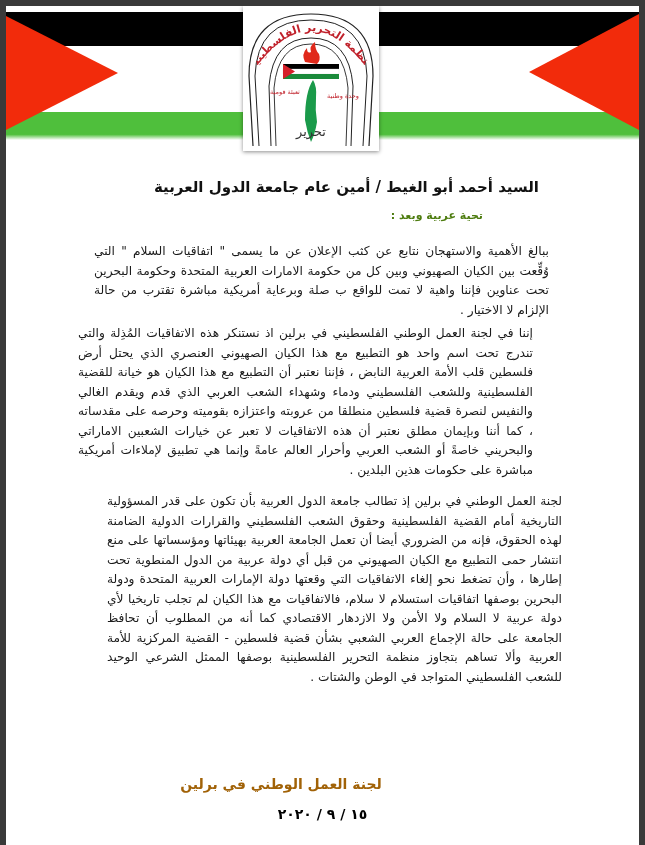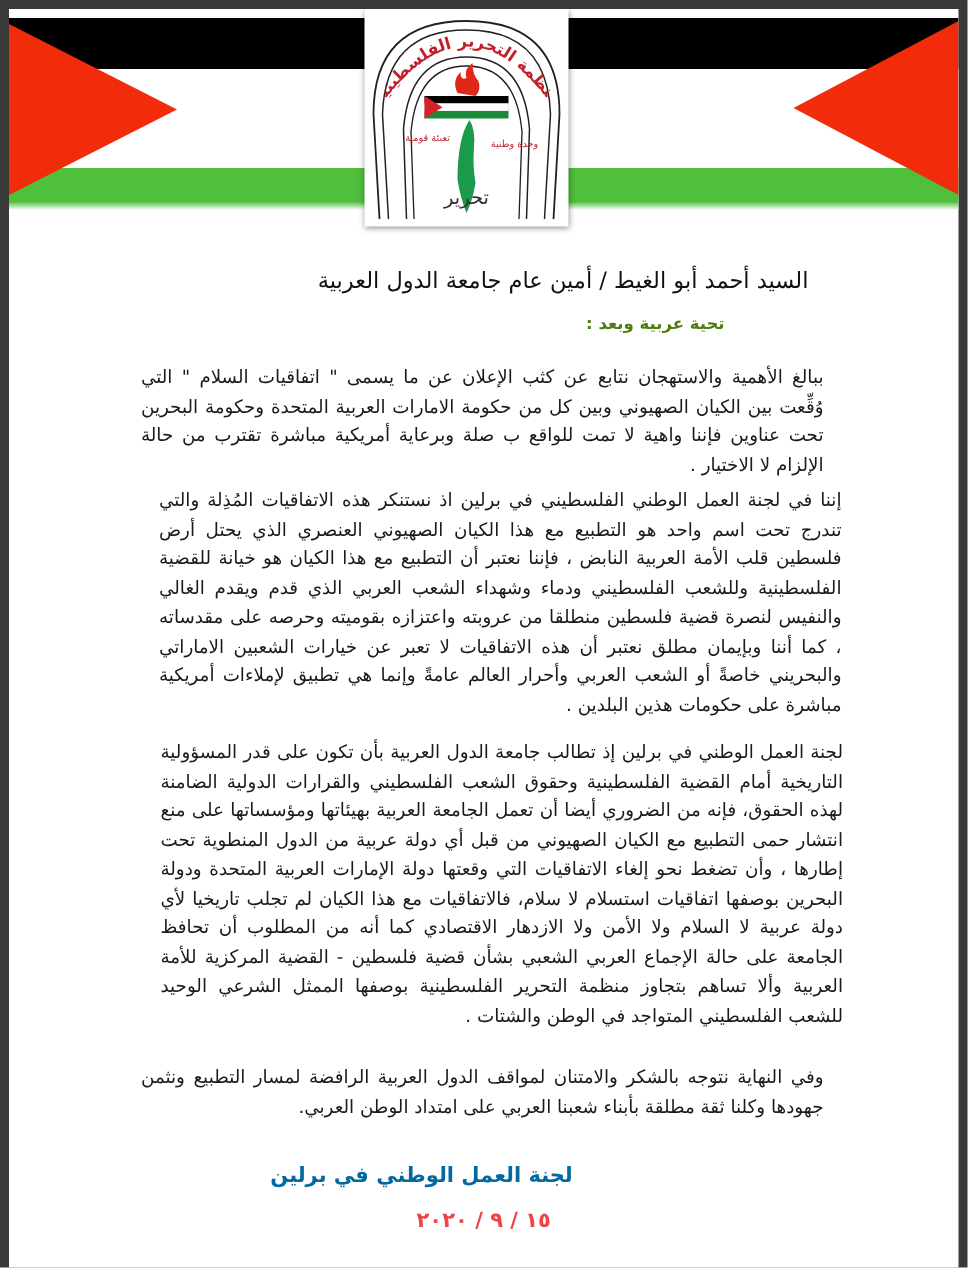--- a/index.html
+++ b/index.html
@@ -30,44 +30,44 @@
     .tri-right { position:absolute; right:0; top:8px; width:0; height:0;
       border-top: 58px solid transparent; border-bottom: 58px solid transparent;
       border-right: 110px solid #f22b0b; }
     .logo-box {
       position:absolute; left:237px; top:0px; width:136px; height:145px;
       background:#fff; box-shadow: 0 1px 4px rgba(0,0,0,0.45);
     }
     .logo-box svg { position:absolute; left:0; top:0; }
     .title {
       position:absolute; right:100px; top:172px;
-      direction: rtl; font-weight: normal; font-size: 15px; color:#111;
+      direction: rtl; font-weight: bold; font-size: 15px; color:#111;
       white-space: nowrap;
     }
     .greeting {
       position:absolute; right:156px; top:203px;
       direction: rtl; font-weight: bold; font-size: 11px; color:#4d7c0f;
       white-space: nowrap;
     }
     .para {
       position:absolute; direction: rtl; text-align: justify;
       font-size: 12.2px; line-height: 19.5px; color:#1a1a1a;
       font-family: "DejaVu Sans", sans-serif;
     }
     .p1 { left:88px; width:455px; top:236px; }
-    .p2 { left:100px; width:455px; top:318px; }
+    .p2 { left:72px; width:455px; top:318px; }
     .p3 { left:101px; width:455px; top:486px; }
     .p4 { left:88px; width:455px; top:703px; }
     .signature {
       position:absolute; left:0; width:550px; top:770px;
-      text-align:center; direction: rtl; font-weight:bold; font-size:14px; color:#0369a1;
+      text-align:center; direction: rtl; font-weight:bold; font-size:14px; color:#a16207;
     }
     .date {
       position:absolute; left:0; width:633px; top:800px;
-      text-align:center; direction: rtl; font-weight:bold; font-size:14px; color:#ef4444;
+      text-align:center; direction: rtl; font-weight:bold; font-size:14px; color:#000000;
       letter-spacing: 2px;
     }
   </style>
 </head>
 <body>
 
 <div class="page">
 
   <div class="banner">
     <div class="stripe-black"></div>
@@ -109,17 +109,16 @@
       </svg>
     </div>
   </div>
 
   <div class="title">السيد أحمد أبو الغيط / أمين عام جامعة الدول العربية</div>
   <div class="greeting">تحية عربية وبعد :</div>
 
   <div class="para p1">ببالغ الأهمية والاستهجان نتابع عن كثب الإعلان عن ما يسمى " اتفاقيات السلام " التي وُقِّعت بين الكيان الصهيوني وبين كل من حكومة الامارات العربية المتحدة وحكومة البحرين تحت عناوين فإننا واهية لا تمت للواقع ب صلة وبرعاية أمريكية مباشرة تقترب من حالة الإلزام لا الاختيار .</div>
   <div class="para p2">إننا في لجنة العمل الوطني الفلسطيني في برلين اذ نستنكر هذه الاتفاقيات المُذِلة والتي تندرج تحت اسم واحد هو التطبيع مع هذا الكيان الصهيوني العنصري الذي يحتل أرض فلسطين قلب الأمة العربية النابض ، فإننا نعتبر أن التطبيع مع هذا الكيان هو خيانة للقضية الفلسطينية وللشعب الفلسطيني ودماء وشهداء الشعب العربي الذي قدم ويقدم الغالي والنفيس لنصرة قضية فلسطين منطلقا من عروبته واعتزازه بقوميته وحرصه على مقدساته ، كما أننا وبإيمان مطلق نعتبر أن هذه الاتفاقيات لا تعبر عن خيارات الشعبين الاماراتي والبحريني خاصةً أو الشعب العربي وأحرار العالم عامةً وإنما هي تطبيق لإملاءات أمريكية مباشرة على حكومات هذين البلدين .</div>
   <div class="para p3">لجنة العمل الوطني في برلين إذ تطالب جامعة الدول العربية بأن تكون على قدر المسؤولية التاريخية أمام القضية الفلسطينية وحقوق الشعب الفلسطيني والقرارات الدولية الضامنة لهذه الحقوق، فإنه من الضروري أيضا أن تعمل الجامعة العربية بهيئاتها ومؤسساتها على منع انتشار حمى التطبيع مع الكيان الصهيوني من قبل أي دولة عربية من الدول المنطوية تحت إطارها ، وأن تضغط نحو إلغاء الاتفاقيات التي وقعتها دولة الإمارات العربية المتحدة ودولة البحرين بوصفها اتفاقيات استسلام لا سلام، فالاتفاقيات مع هذا الكيان لم تجلب تاريخيا لأي دولة عربية لا السلام ولا الأمن ولا الازدهار الاقتصادي كما أنه من المطلوب أن تحافظ الجامعة على حالة الإجماع العربي الشعبي بشأن قضية فلسطين - القضية المركزية للأمة العربية وألا تساهم بتجاوز منظمة التحرير الفلسطينية بوصفها الممثل الشرعي الوحيد للشعب الفلسطيني المتواجد في الوطن والشتات .</div>
-  <div class="para p4">وفي النهاية نتوجه بالشكر والامتنان لمواقف الدول العربية الرافضة لمسار التطبيع ونثمن جهودها وكلنا ثقة مطلقة بأبناء شعبنا العربي على امتداد الوطن العربي.</div>
 
   <div class="signature">لجنة العمل الوطني في برلين</div>
   <div class="date">١٥ / ٩ / ٢٠٢٠</div>
 </div>
 
 </body></html>

